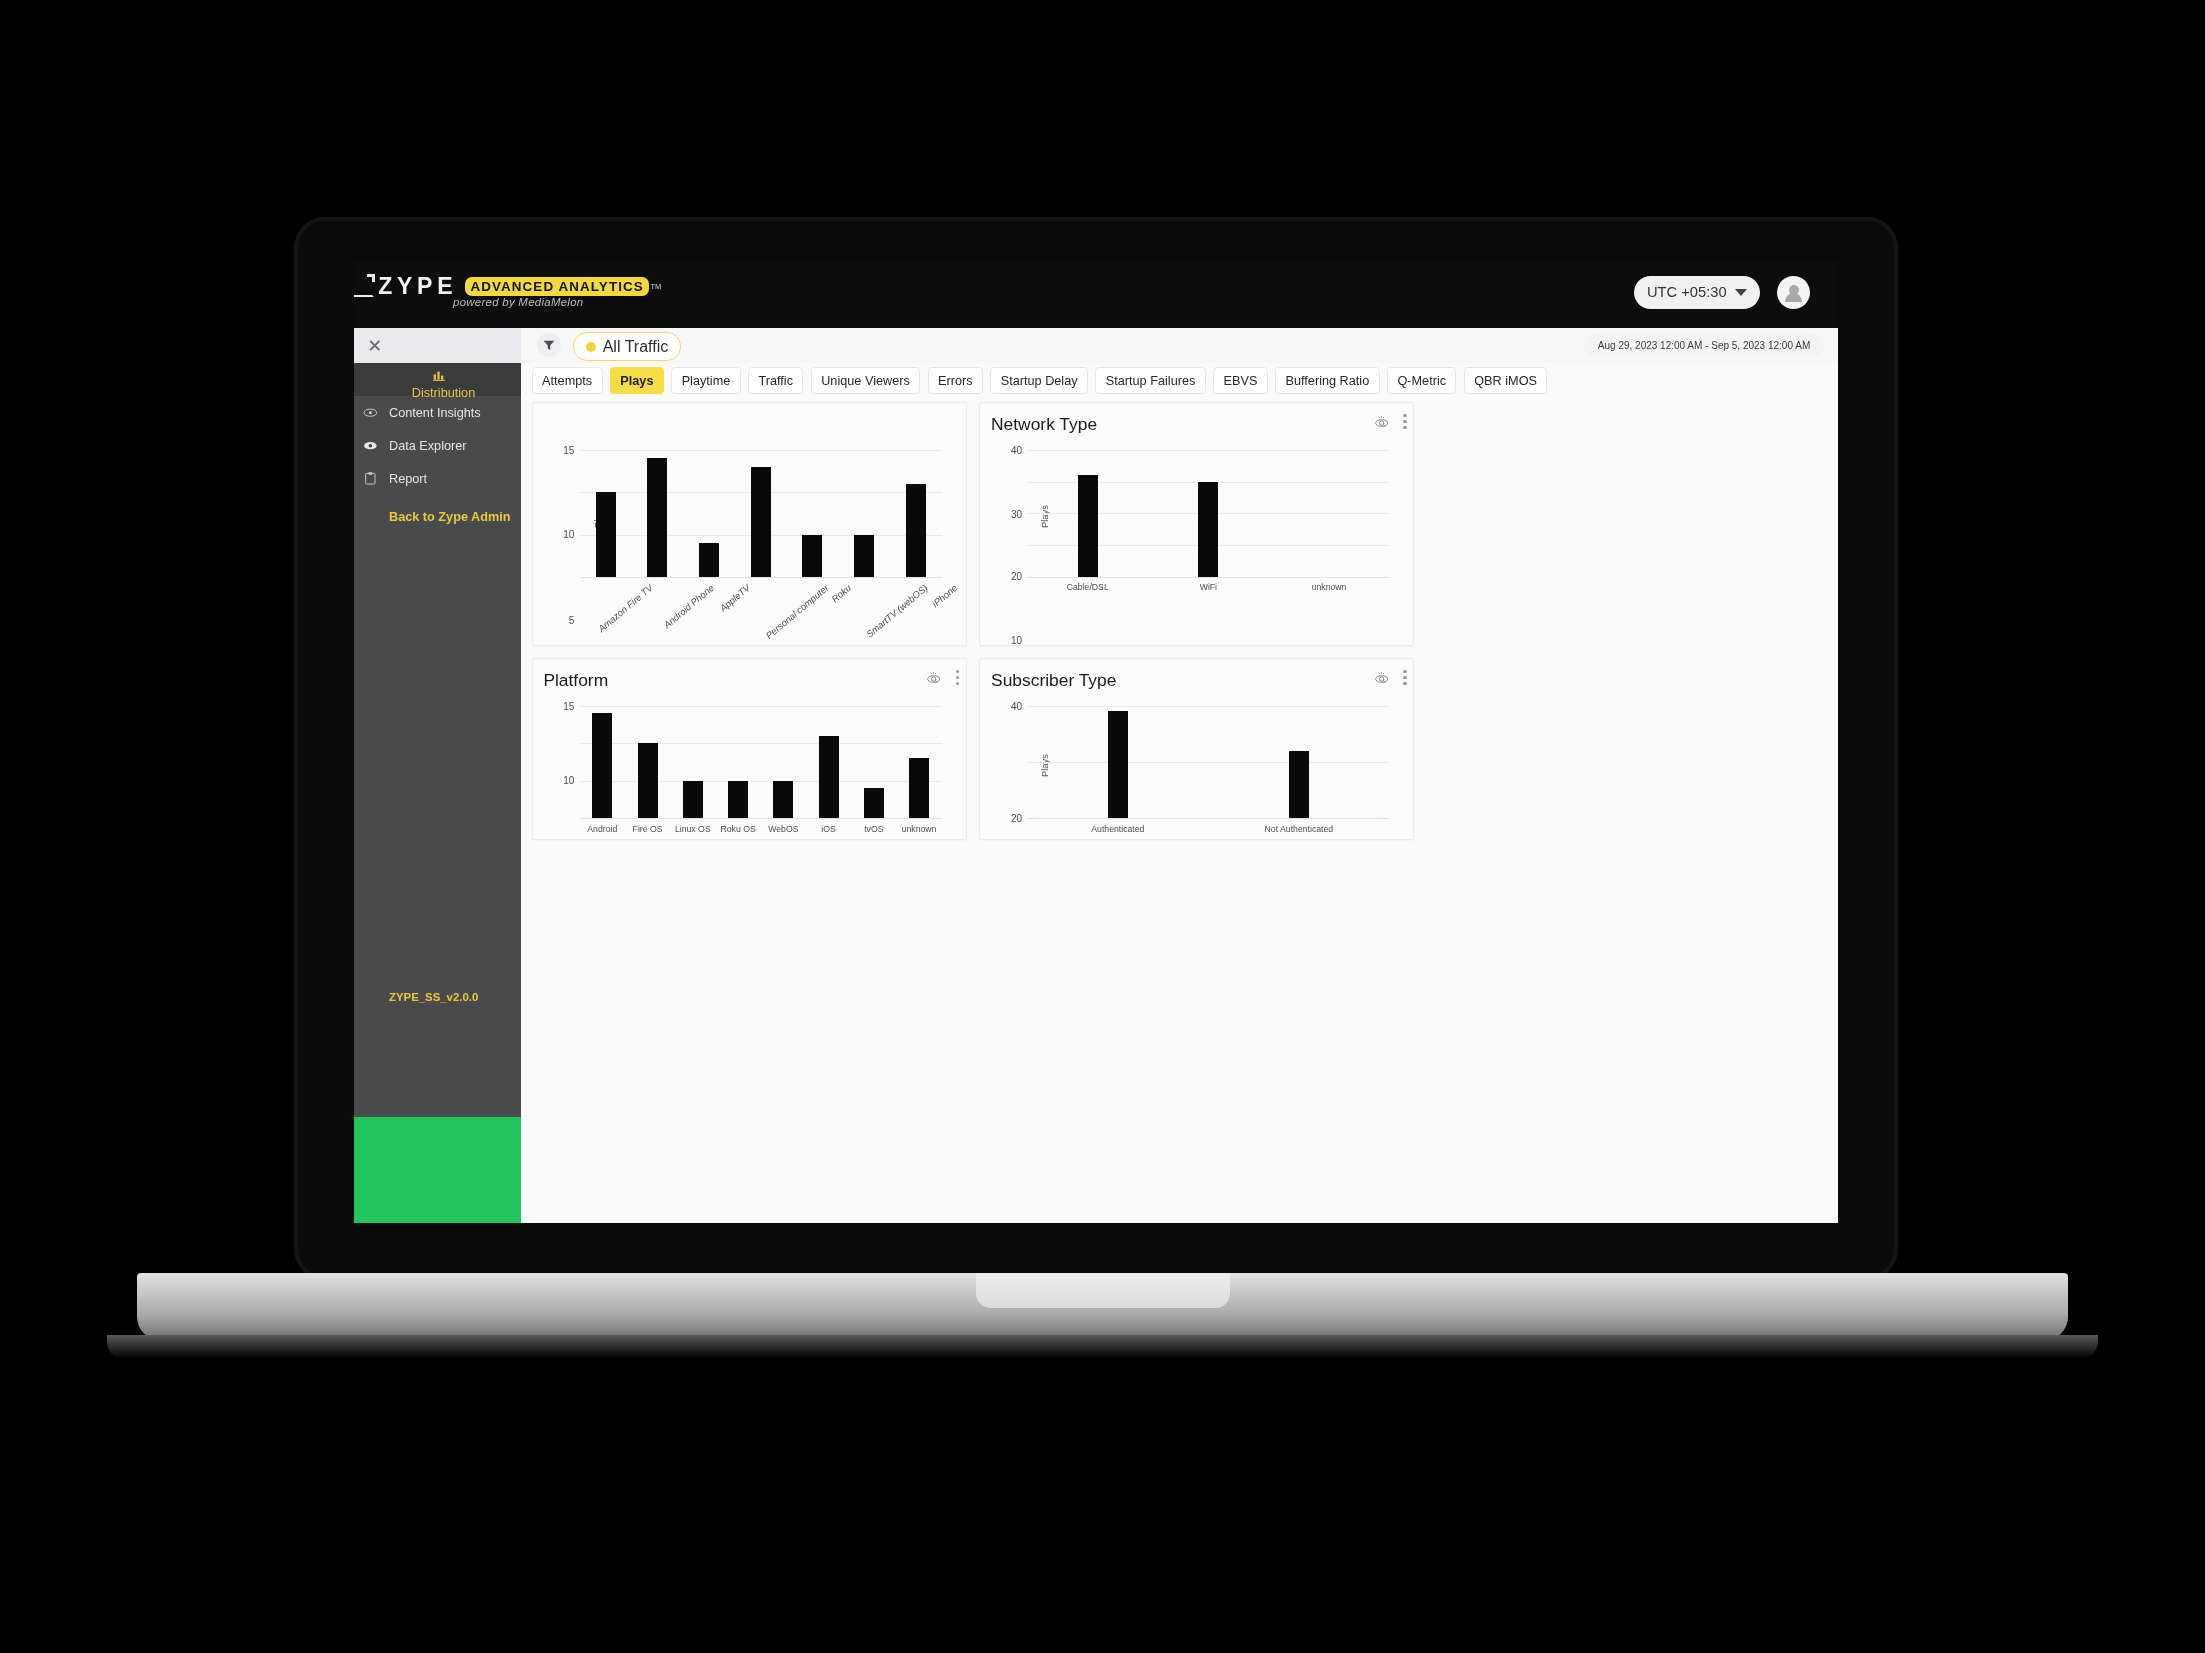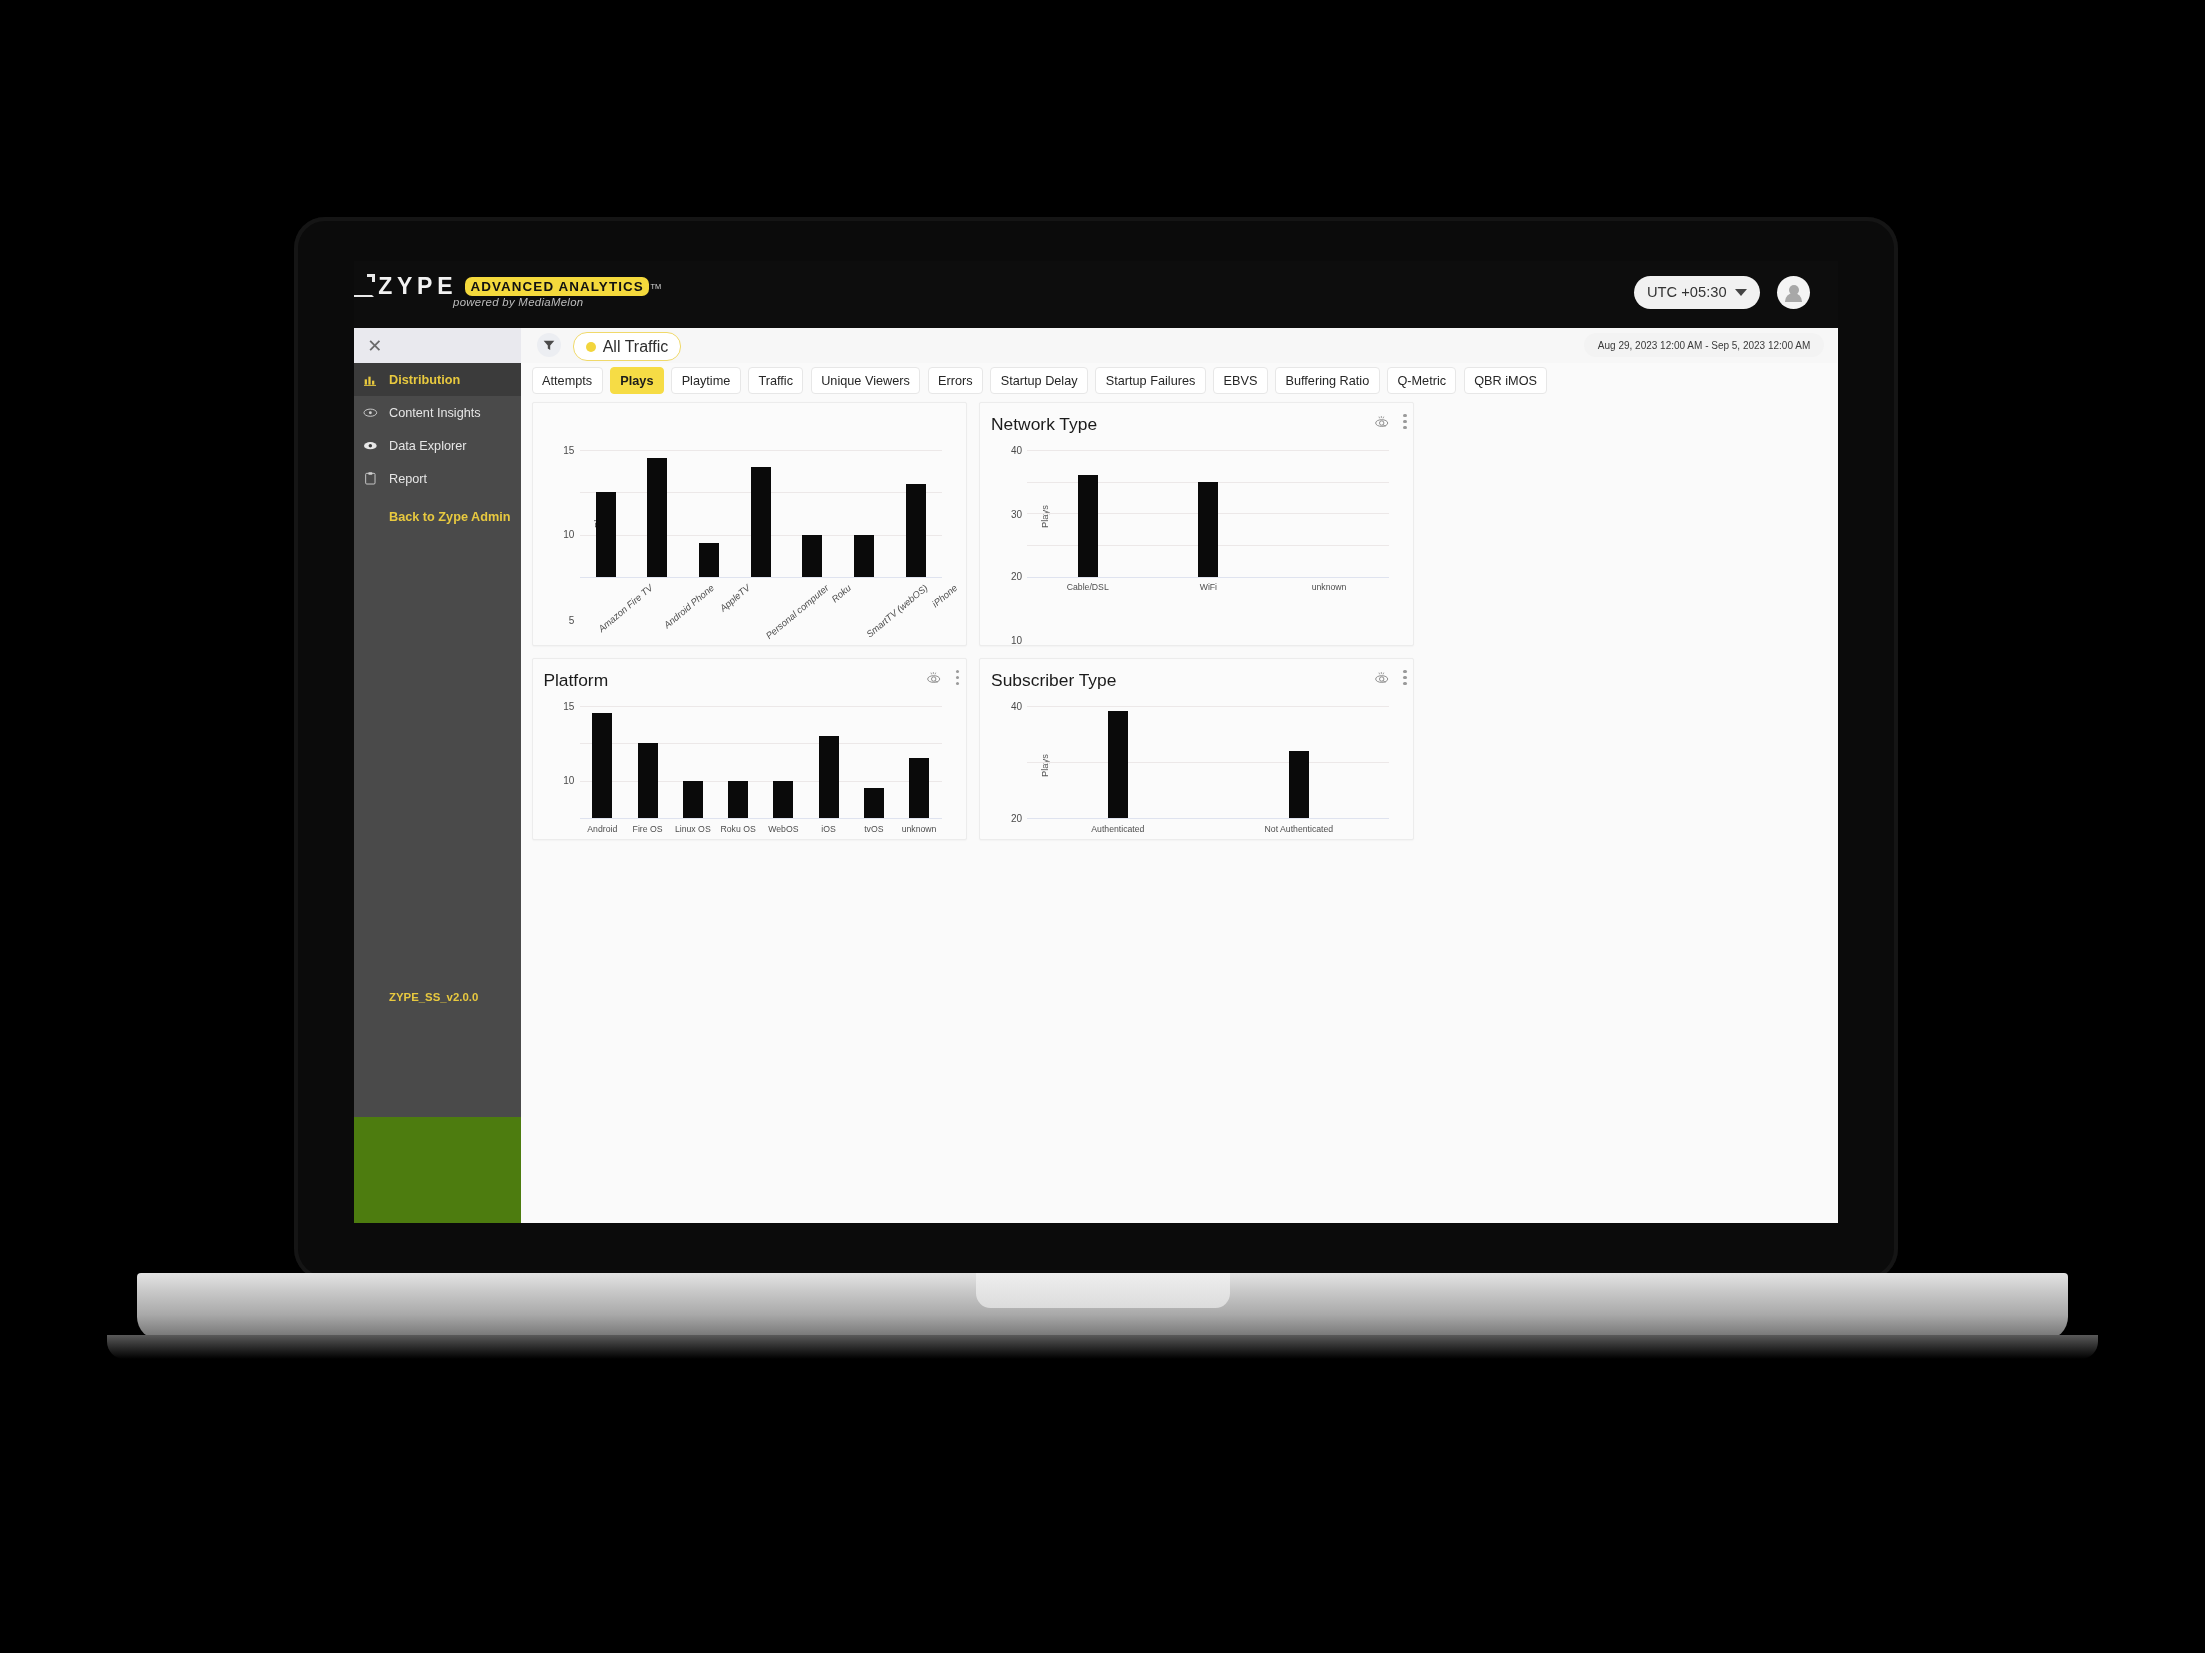--- a/index.html
+++ b/index.html
@@ -36,21 +36,21 @@
   }
   .base-shadow{
     position:absolute;left:107px;top:1335px;width:1991px;height:24px;
     background:linear-gradient(180deg,#5a5a5a 0%,#1a1a1a 70%,#000 100%);
     border-radius:0 0 17.4px 17.4px;
   }
 
   
   #screen{
     position:absolute;left:354px;top:261px;width:1484px;height:962px;
-    background:#4d7c0f;overflow:hidden;
+    background:#22c55e;overflow:hidden;
   }
 
   
   .appbar{position:absolute;left:0;top:0;width:1484px;height:67px;background:#0d0d0d;}
   .logo{position:absolute;left:-6.7px;top:12px;display:flex;align-items:center;}
   .logo-bracket{width:23px;height:17.4px;border:2.7px solid #e9e9e9;border-top-color:transparent;
                 border-right-color:transparent;margin-right:4px;position:relative;top:-0.7px;}
   .logo-bracket:after{content:"";position:absolute;right:-2.7px;top:-2.7px;width:8px;height:2.7px;background:#e9e9e9;}
   .logo-bracket:before{content:"";position:absolute;right:-2.7px;top:-2.7px;width:2.7px;height:8px;background:#e9e9e9;}
   .logo-zype{color:#f2f2f2;font-size:23px;font-weight:700;letter-spacing:4.7px;}
@@ -70,21 +70,21 @@
   .avatar .head{width:10px;height:10px;border-radius:50%;background:#a8a8a8;position:relative;top:-2.7px;}
   .avatar .body{position:absolute;bottom:6.7px;width:17.4px;height:8.7px;border-radius:8.7px 8.7px 0 0;background:#a8a8a8;}
 
   
   .sidebar{position:absolute;left:0;top:67px;width:167px;height:789px;background:#4a4a4a;}
   .sidebar-top{position:absolute;left:0;top:0;width:167px;height:35px;background:#e9e9ee;}
   .close-btn{position:absolute;left:9.4px;top:6.7px;width:23px;height:23px;
              color:#6b6b6b;font-size:18px;line-height:23px;text-align:center;}
   .nav{position:absolute;left:0;top:35px;width:167px;}
   .nav-item{height:33px;display:flex;align-items:center;padding-left:5.3px;color:#e6e6e6;font-size:12.7px;}
-  .nav-item.active{background:#3b3b3b;color:#e8c93f;font-weight:700;}
+  .nav-item.active{background:#3b3b3b;color:#e8c93f;font-weight:400;flex-direction:column;}
   .nav-ico{width:23px;display:flex;justify-content:center;align-items:center;flex:0 0 23px;}
   .nav-label{margin-left:6.7px;white-space:nowrap;}
   .nav-admin{margin-top:14.7px;padding-left:35px;color:#e8c93f;font-size:12.7px;font-weight:700;}
   .version{position:absolute;left:35px;bottom:114px;color:#e8c93f;font-size:11.4px;font-weight:700;}
 
   
   .content{position:absolute;left:167px;top:67px;width:1525px;height:895px;background:#fafafa;}
   .toolbar{position:absolute;left:0;top:0;width:1316px;height:35px;background:#f7f7f7;}
   .filter-ico{position:absolute;left:16px;top:5.3px;width:24px;height:24px;border-radius:50%;
               background:#eceef2;display:flex;align-items:center;justify-content:center;}

